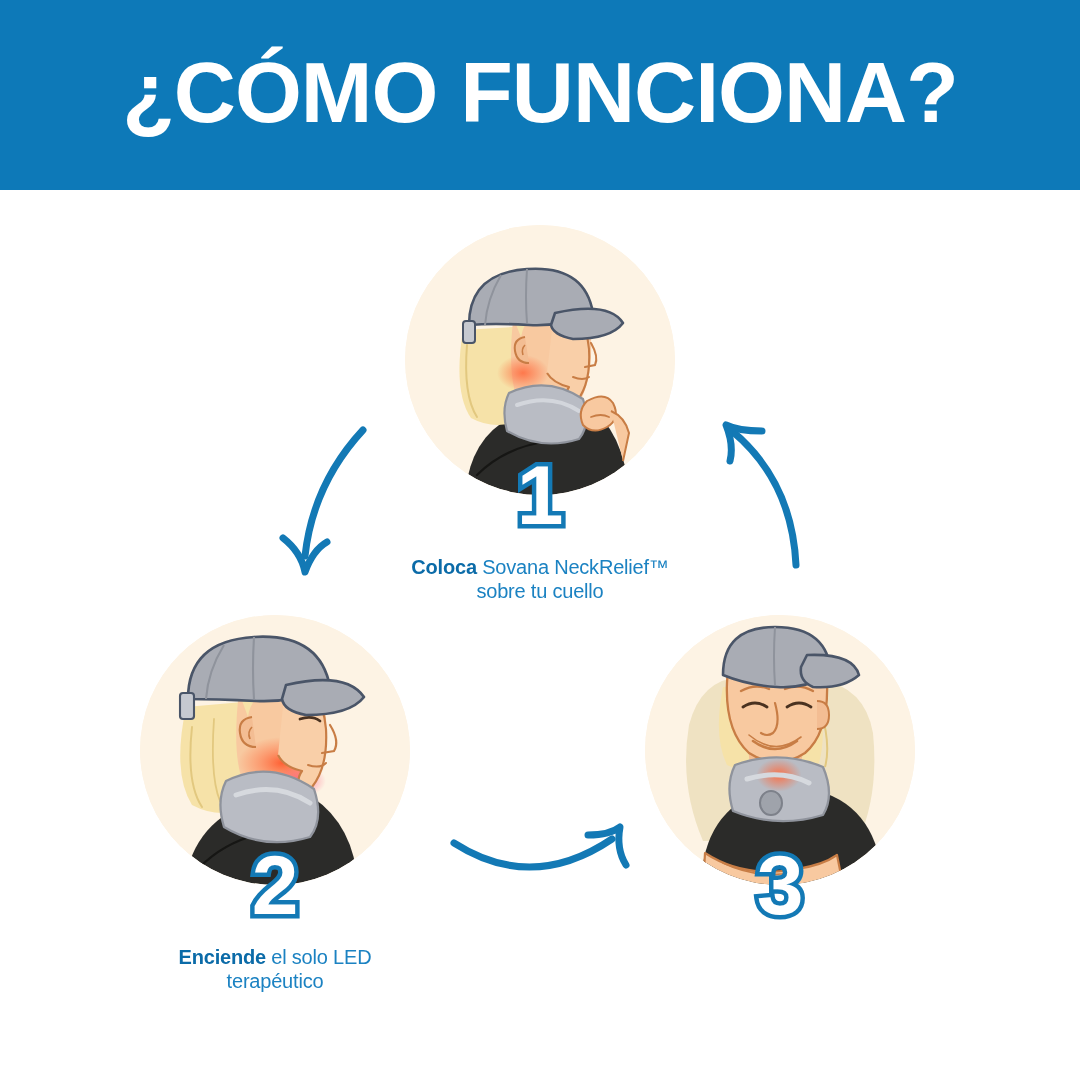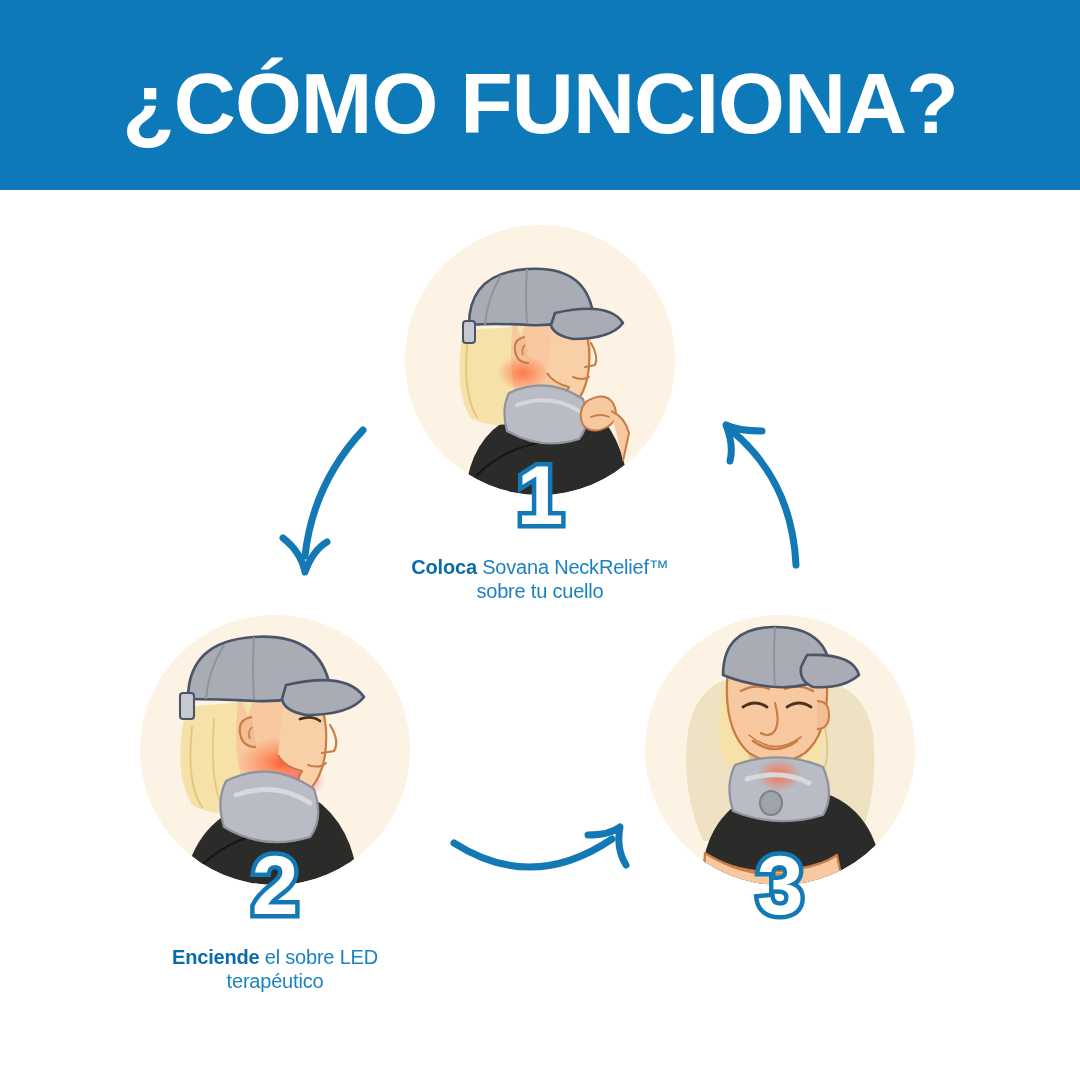--- a/index.html
+++ b/index.html
@@ -20,21 +20,21 @@
     position: absolute;
     left: 0;
     top: 0;
     width: 1080px;
     height: 190px;
     background: #0d79b8;
   }
   .header-title {
     position: absolute;
     left: 0;
-    top: 12px;
+    top: 1px;
     width: 1080px;
     height: 190px;
     display: flex;
     align-items: center;
     justify-content: center;
     color: #ffffff;
     font-family: "Liberation Sans", sans-serif;
     font-size: 86px;
     font-weight: bold;
     letter-spacing: -1px;
@@ -244,21 +244,21 @@
 
             <path d="M146 70 q60-14 78 12 q-14 18-58 18 q-22-4-24-16z" fill="#a9acb4" stroke="#4a5568" stroke-width="2.7" stroke-linejoin="round"></path>
 
             <rect x="40" y="78" width="14" height="26" rx="3" fill="#c6c9d0" stroke="#4a5568" stroke-width="2.1"></rect>
           </g>
         </svg>
       </div>
       <div class="step-number">2</div>
     </div>
     <div class="caption">
-      <b>Enciende</b><span> el sobre LED</span><br>
+      <b>Enciende</b><span> el solo LED</span><br>
       <span>terapéutico</span>
     </div>
   </div>
 
   <div class="step" id="step-3">
     <div class="illus-wrap">
       <div class="illus-disc">
         <svg viewBox="0 0 270 270" xmlns="http://www.w3.org/2000/svg">
           <defs>
             <clipPath id="c3">

